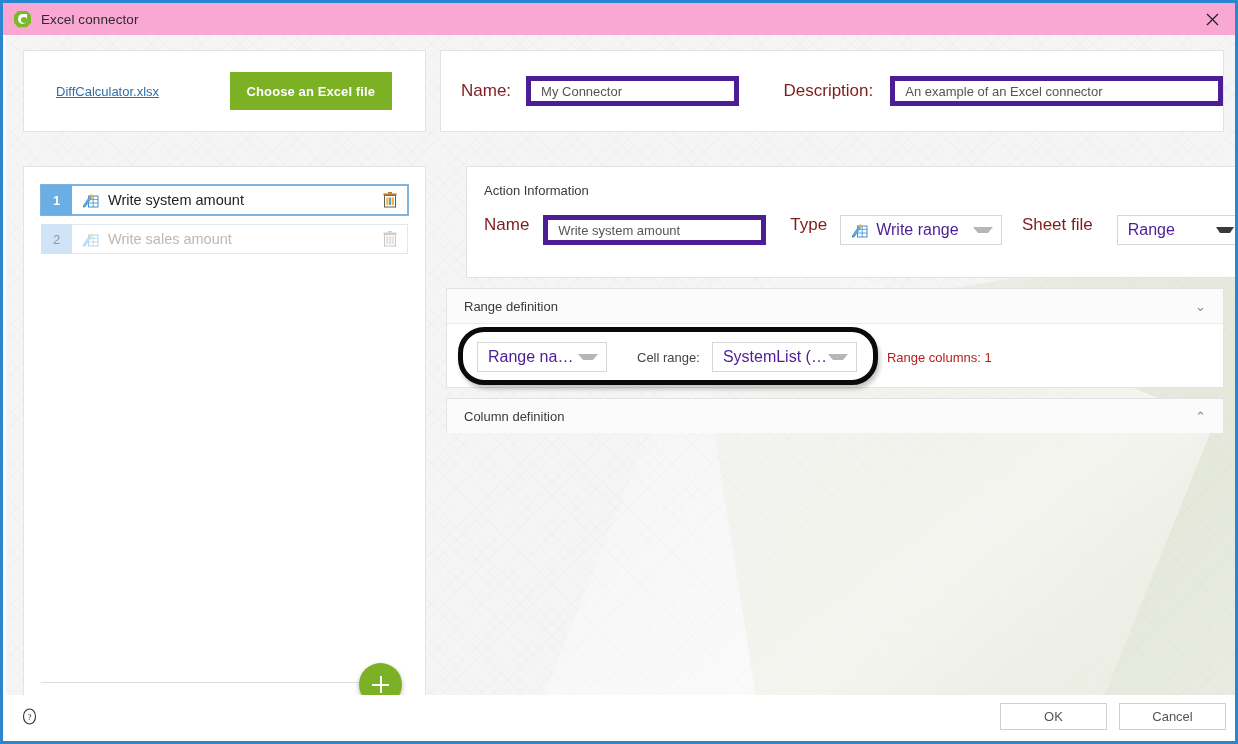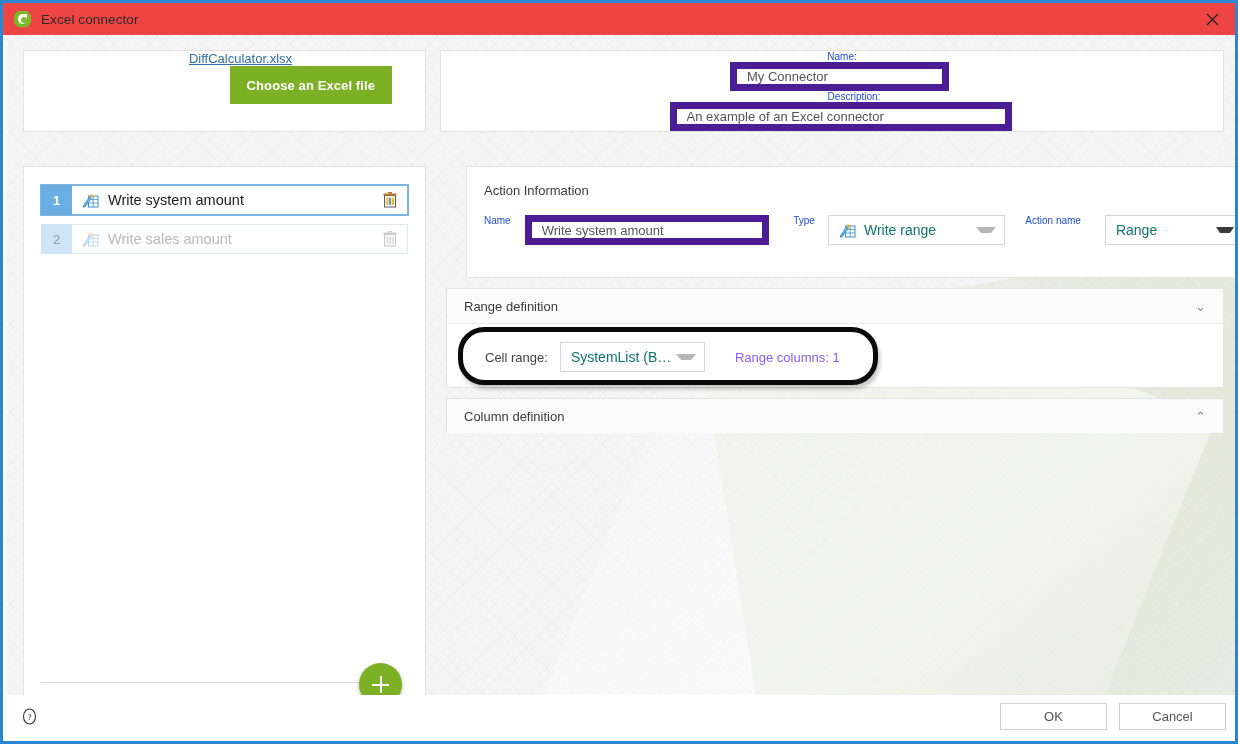--- a/index.html
+++ b/index.html
@@ -22,21 +22,21 @@
     background: #ffffff;
     overflow: hidden;
   }
 
   
   .titlebar {
     position: absolute;
     left: 0; top: 0;
     width: 1232px;
     height: 32px;
-    background: #ef4444;
+    background: #f9a8d4;
     display: flex;
     align-items: center;
     z-index: 40;
   }
   .tb-logo {
     margin-left: 11px;
     width: 17px;
     height: 17px;
     position: relative;
   }
@@ -110,21 +110,20 @@
     transform: rotate(22deg);
     pointer-events: none;
   }
 
   
   .panel {
     position: absolute;
     background: #ffffff;
     border: 1px solid #e3e3e3;
     box-sizing: border-box;
-    flex-direction: column;
   }
 
   
   #filePanel {
     left: 17px; top: 15px;
     width: 403px; height: 82px;
     display: flex;
     align-items: center;
   }
   .file-link {
@@ -151,26 +150,26 @@
   }
 
   
   #metaPanel {
     left: 434px; top: 15px;
     width: 784px; height: 82px;
     display: flex;
     align-items: center;
   }
   .fld-label {
-    font-size: 10px;
-    color: #1d4ed8;
+    font-size: 17px;
+    color: #7f1d1d;
     white-space: nowrap;
   }
   .txtbox {
-    border: 7px solid #4c1d95;
+    border: 5px solid #4c1d95;
     background: #ffffff;
     height: 30px;
     box-sizing: border-box;
     font-family: inherit;
     font-size: 13px;
     color: #555;
     padding: 0 10px;
     outline: none;
   }
   .txtbox::placeholder { color: #6a6a6a; }
@@ -308,22 +307,22 @@
     background: #ffffff;
     height: 30px;
     box-sizing: border-box;
     display: flex;
     align-items: center;
     padding: 0 8px 0 10px;
     cursor: pointer;
     position: relative;
   }
   .dropdown .dd-text {
-    font-size: 14px;
-    color: #0f766e;
+    font-size: 16px;
+    color: #4c1d95;
     white-space: nowrap;
     overflow: hidden;
     text-overflow: ellipsis;
   }
   .dd-icon { margin-right: 8px; width: 17px; height: 15px; flex: 0 0 auto; }
   .caret-gray {
     margin-left: auto;
     padding-left: 10px;
     width: 0; height: 0;
     border-left: 5.5px solid transparent;
@@ -367,26 +366,26 @@
     font-size: 13px;
     line-height: 1;
   }
   .range-row {
     display: flex;
     align-items: center;
     padding-left: 30px;
     margin-top: 18px;
   }
   #rangeNameDD { width: 130px; }
-  #cellRangeLabel { margin-left: 8px; font-size: 13px; color: #444; }
+  #cellRangeLabel { margin-left: 30px; font-size: 13px; color: #444; }
   #cellRangeDD { margin-left: 12px; width: 145px; }
   #rangeColsText {
     margin-left: 30px;
     font-size: 13px;
-    color: #8b5cf6;
+    color: #b91c1c;
     white-space: nowrap;
   }
 
   
   .annot-oval {
     position: absolute;
     left: 452px;
     top: 292px;
     width: 410px;
     height: 48px;
@@ -541,34 +540,38 @@
             <line x1="6.5" y1="10" x2="16" y2="10" stroke="#3f8fd0" stroke-width=".8"></line>
             <line x1="11.2" y1="3" x2="11.2" y2="14" stroke="#3f8fd0" stroke-width=".8"></line>
             <path d="M1 12.5 L7.5 3 L10 5 L3.6 14 Z" fill="#5aa7e0"></path>
             <path d="M1 12.5 L3.6 14 L1.2 14.4 Z" fill="#2a6fa8"></path>
             <path d="M7.5 3 L9 1 L11.4 3 L10 5 Z" fill="#f0a830"></path>
           </svg>
           <span class="dd-text">Write range</span>
           <span class="caret-gray"></span>
         </div>
 
-        <span class="fld-label" id="aiSheetLabel">Action name</span>
+        <span class="fld-label" id="aiSheetLabel">Sheet file</span>
         <div class="dropdown" id="aiSheetDD">
           <span class="dd-text">Range</span>
           <span class="caret-dark"></span>
         </div>
       </div>
     </div>
 
     <div class="panel" id="rangeDefPanel">
       <div class="accordion-head">
         <span>Range definition</span>
         <span class="chev">⌄</span>
       </div>
       <div class="range-row">
+        <div class="dropdown" id="rangeNameDD">
+          <span class="dd-text">Range name</span>
+          <span class="caret-gray"></span>
+        </div>
         <span id="cellRangeLabel">Cell range:</span>
         <div class="dropdown" id="cellRangeDD">
           <span class="dd-text">SystemList (B2:B11)</span>
           <span class="caret-gray"></span>
         </div>
         <span id="rangeColsText">Range columns: 1</span>
       </div>
     </div>
 
     <div class="annot-oval"></div>

